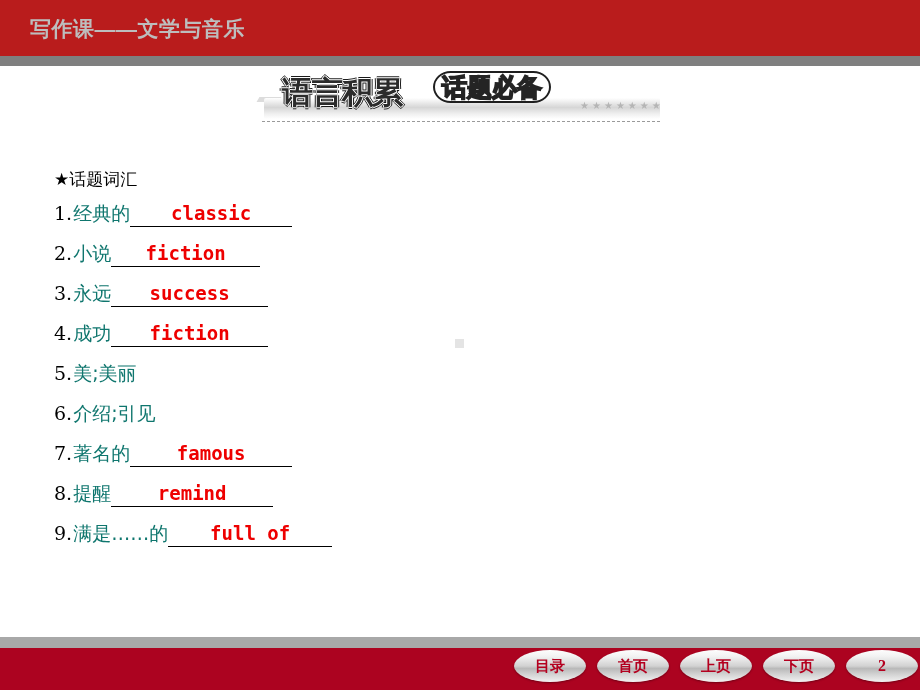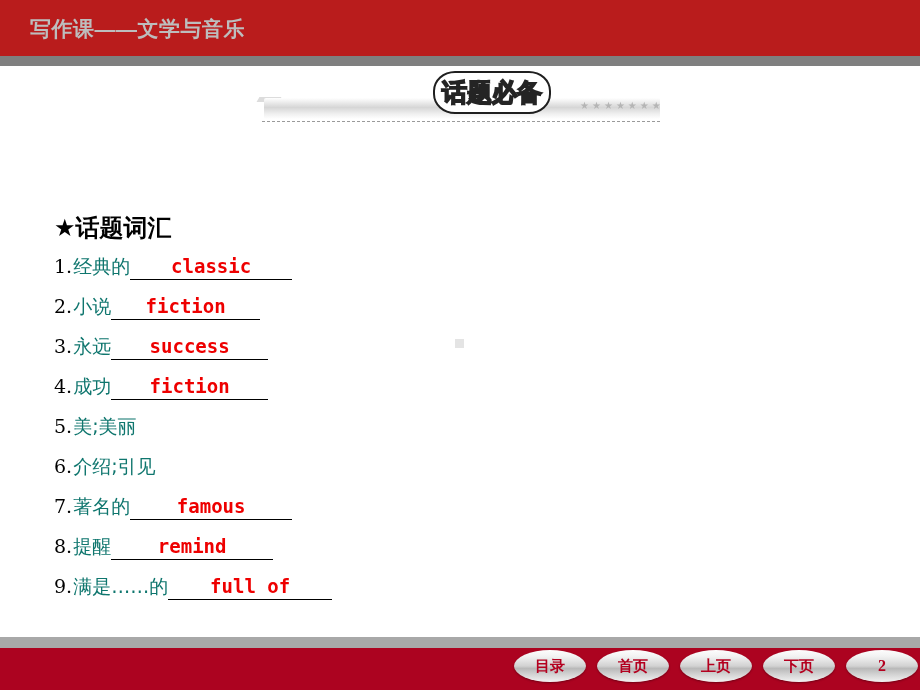--- a/index.html
+++ b/index.html
@@ -84,21 +84,21 @@
     text-shadow:
       1px 0 0 #ffffff, -1px 0 0 #ffffff,
       0 1px 0 #ffffff, 0 -1px 0 #ffffff,
       2px 0 0 #1a1a1a, -2px 0 0 #1a1a1a,
       0 2px 0 #1a1a1a, 0 -2px 0 #1a1a1a;
   }
   .head-badge {
     position: absolute;
     left: 175px;
     top: -1px;
-    height: 43px;
+    height: 32px;
     padding: 0 7px;
     border: 2.5px solid #1f1f1f;
     border-radius: 22px / 20px;
     background: #ffffff;
     box-sizing: border-box;
     display: flex;
     align-items: center;
   }
   .head-badge-text {
     font-family: "DejaVu Sans", sans-serif;
@@ -130,26 +130,25 @@
 
   
   .content {
     position: absolute;
     left: 54px;
     top: 168px;
     width: 700px;
   }
   .topic-heading {
     font-family: "DejaVu Sans", sans-serif;
-    font-size: 24px;
-    font-weight: bold;
+    font-size: 17px;
+    font-weight: normal;
     color: #000000;
     margin-bottom: 10px;
     white-space: nowrap;
-    margin-top: 44px;
   }
   .vocab-list {
     margin: 0;
     padding: 0;
     list-style: none;
   }
   .vocab-item {
     display: flex;
     align-items: baseline;
     height: 40px;
@@ -237,20 +236,21 @@
 <body>
 
 <div class="top-banner">
   <div class="top-banner-title">写作课——文学与音乐</div>
 </div>
 <div class="top-gray-bar"></div>
 
 <div class="section-head">
   <div class="head-plate-left"></div>
   <div class="head-plate"></div>
+  <div class="head-title">语言积累</div>
   <div class="head-badge">
     <span class="head-badge-text">话题必备</span>
   </div>
   <div class="head-stars">★★★★★★★</div>
 </div>
 <div class="head-dashed"></div>
 
 <div class="content">
   <div class="topic-heading">★话题词汇</div>
   <ul class="vocab-list">

